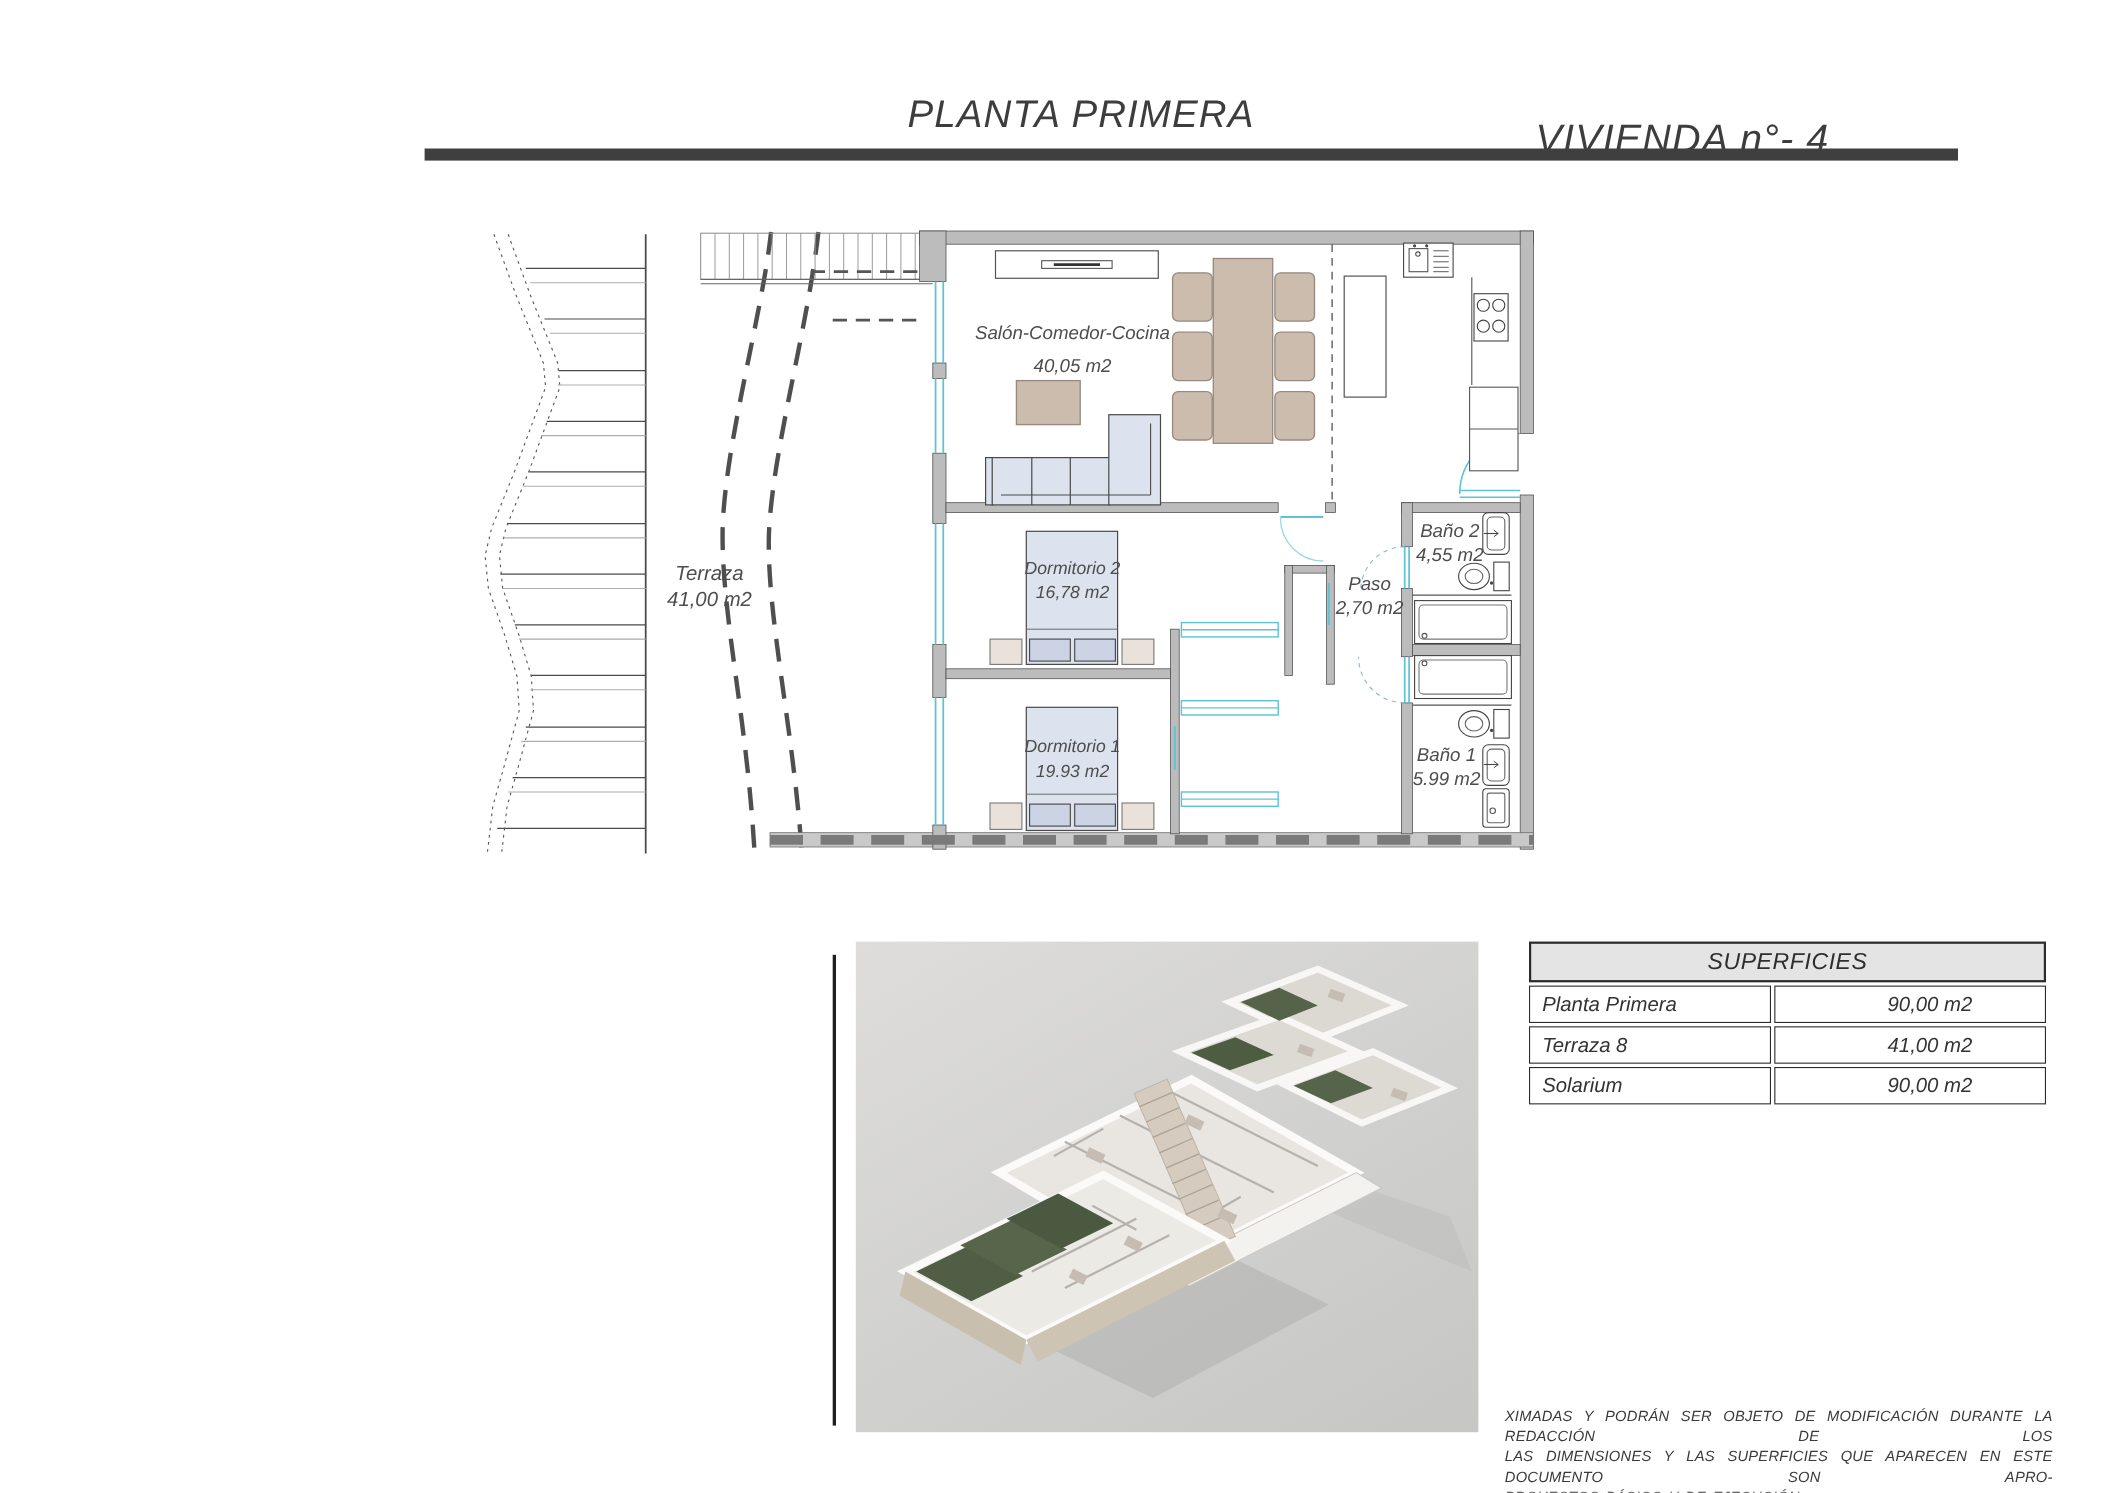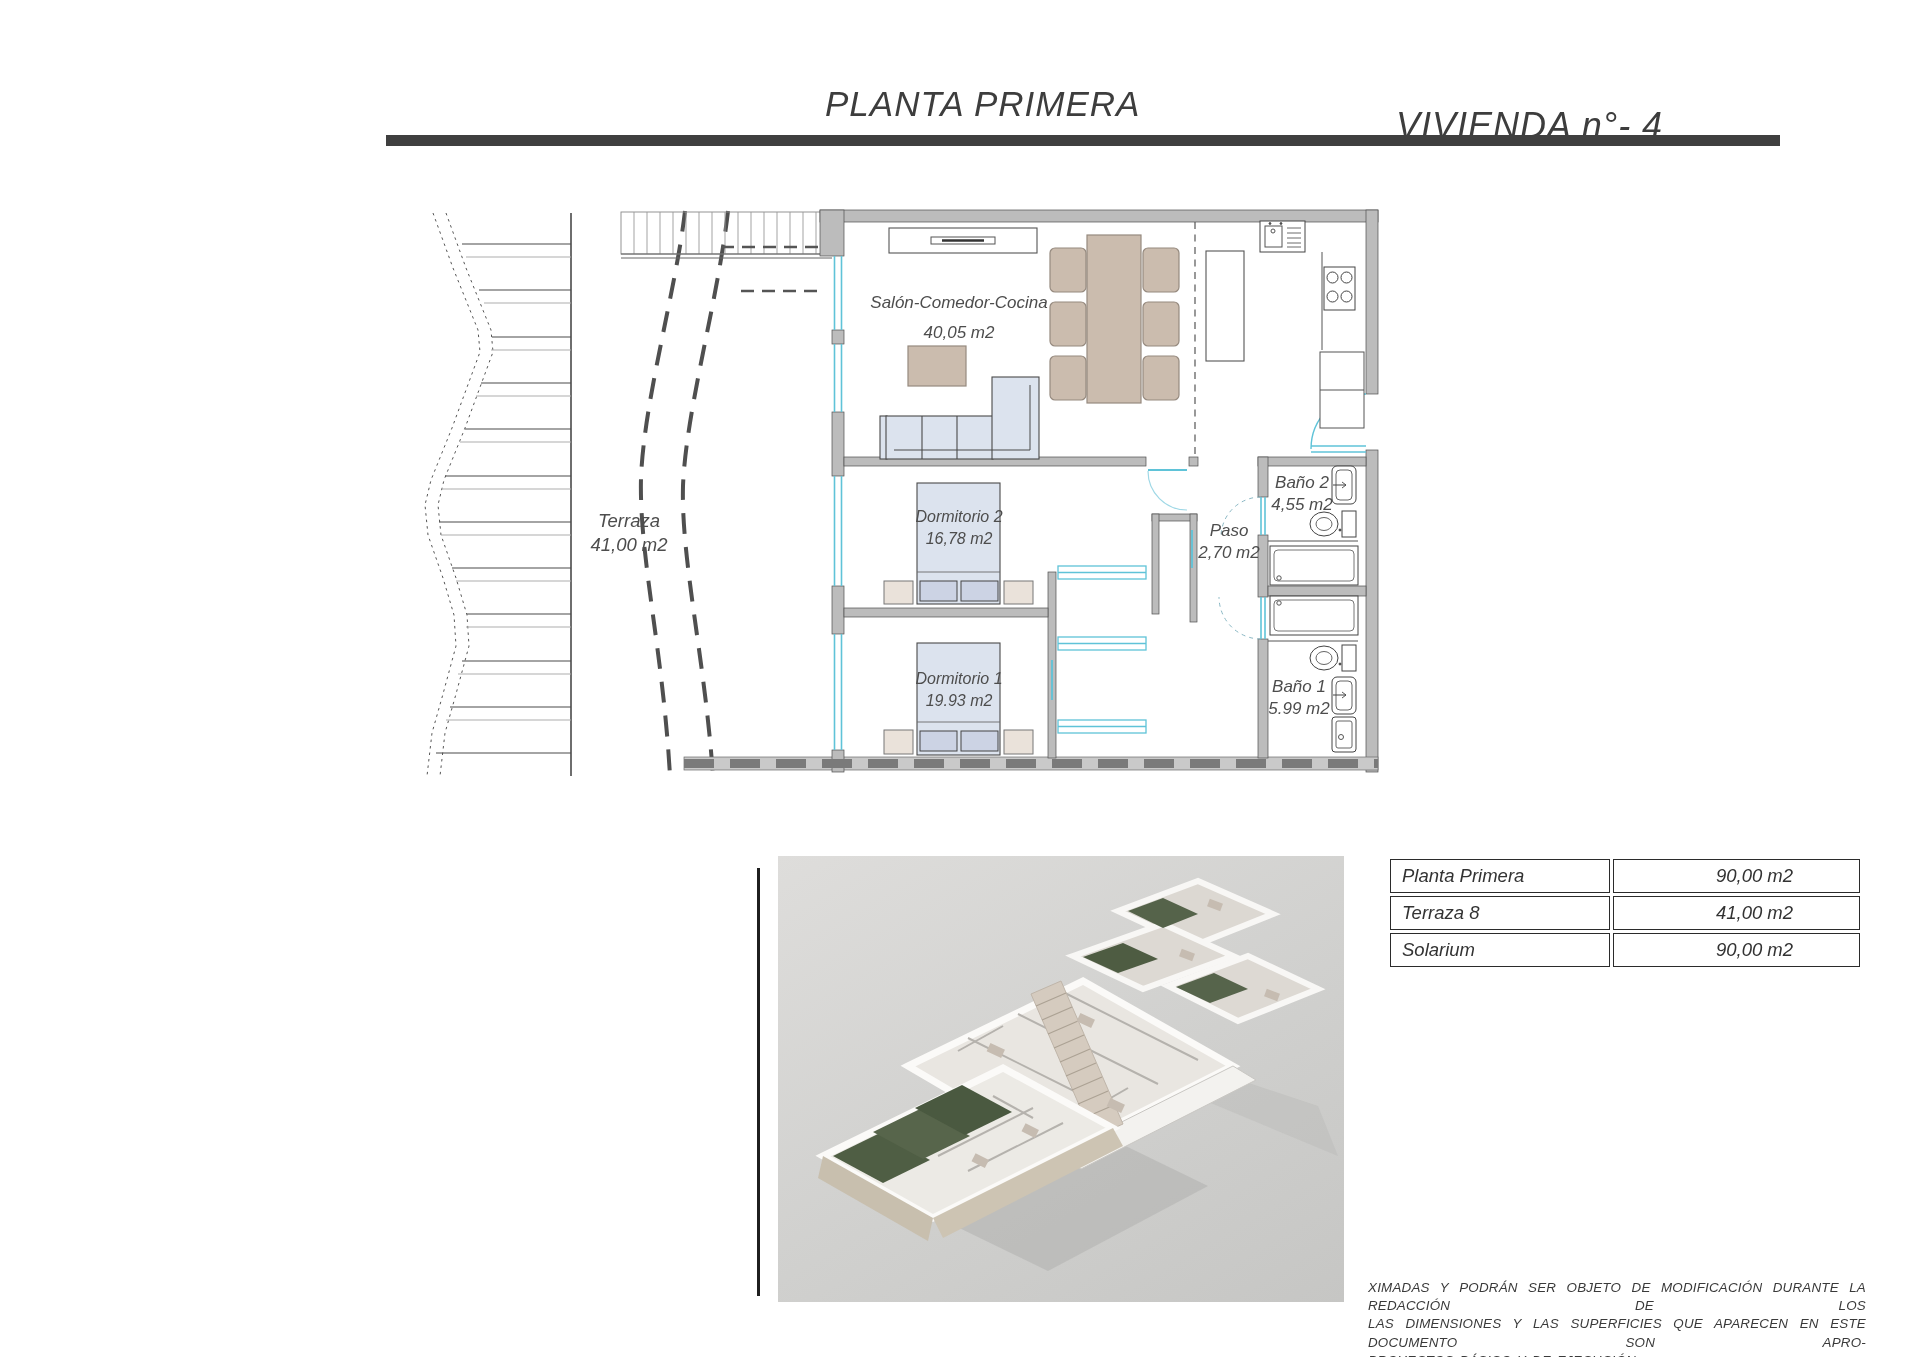--- a/index.html
+++ b/index.html
@@ -33,21 +33,21 @@
   #render-panel{background:linear-gradient(150deg,#dedddb 0%,#d0d0ce 55%,#c6c6c4 100%);}
   #divider-line{background:#1f1f1f;}
 </style>
 </head>
 <body>
 
 <div class="abs title" style="left:825px;top:86px;">PLANTA PRIMERA</div>
 <div class="abs title" style="left:1396px;top:84px;font-size:36px;margin-top:24px;">VIVIENDA n°- 4</div>
 <div id="title-underline" class="abs" style="left:386px;top:135px;width:1394px;height:11px;"></div>
 
-<div class="abs" style="left:414px;top:160px;width:980px;height:630px;">
+<div class="abs" style="left:430px;top:160px;width:980px;height:630px;">
 <svg width="980" height="630" viewBox="430 160 980 630">
 
   <g fill="none">
     <path d="M 449,213 L 469,268 L 494,330 L 496,352 L 468,428 L 447,480 L 441,505 L 444,535 L 459,578 L 470,615 L 472,646 L 459,694 L 448,733 L 443,776" stroke="#555" stroke-width="1" stroke-dasharray="2.5,4"></path>
     <path d="M 462,213 L 482,268 L 507,330 L 509,352 L 481,428 L 460,480 L 454,505 L 457,535 L 472,578 L 483,615 L 485,646 L 472,694 L 461,733 L 456,776" stroke="#555" stroke-width="1" stroke-dasharray="2.5,4"></path>
     <line x1="587" y1="213" x2="587" y2="776" stroke="#4a4a4a" stroke-width="1.6"></line>
     <line x1="478" y1="244" x2="587" y2="244" stroke="#4a4a4a" stroke-width="1.1"></line>
     <line x1="482" y1="257" x2="587" y2="257" stroke="#adadad" stroke-width="1"></line>
     <line x1="495" y1="290" x2="587" y2="290" stroke="#4a4a4a" stroke-width="1.1"></line>
     <line x1="500" y1="303" x2="587" y2="303" stroke="#adadad" stroke-width="1"></line>
@@ -365,20 +365,21 @@
       <rect x="195" y="300" width="15" height="9" transform="rotate(27 202 304)"></rect>
       <rect x="245" y="270" width="15" height="9" transform="rotate(27 252 274)"></rect>
     </g>
 
     <polygon points="45,300 155,362 150,385 40,322" fill="#c8bfae" stroke="#b3a globe violates" stroke-width="0"></polygon>
     <polygon points="155,362 335,272 345,290 165,382" fill="#cdc4b3"></polygon>
   </svg>
 </div>
 
 <div id="superficies" class="abs" style="left:1390px;top:856px;">
+  <div class="hdr">SUPERFICIES</div>
   <div class="row">
     <div class="cell lbl">Planta Primera</div>
     <div class="cell val">90,00 m2</div>
   </div>
   <div class="row">
     <div class="cell lbl">Terraza 8</div>
     <div class="cell val">41,00 m2</div>
   </div>
   <div class="row">
     <div class="cell lbl">Solarium</div>

